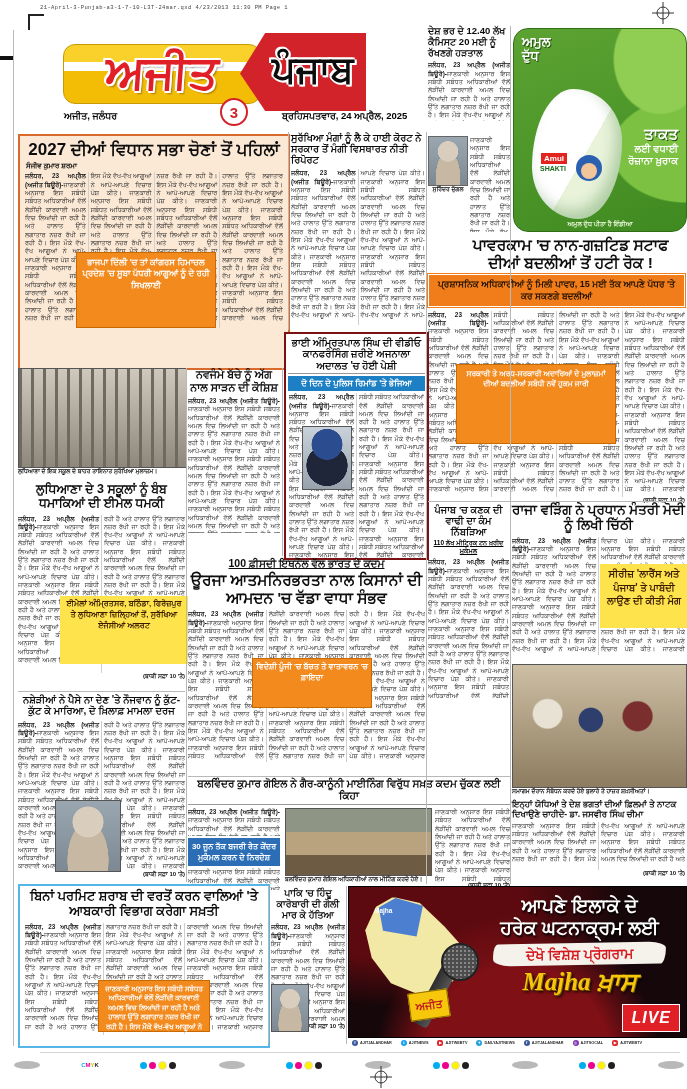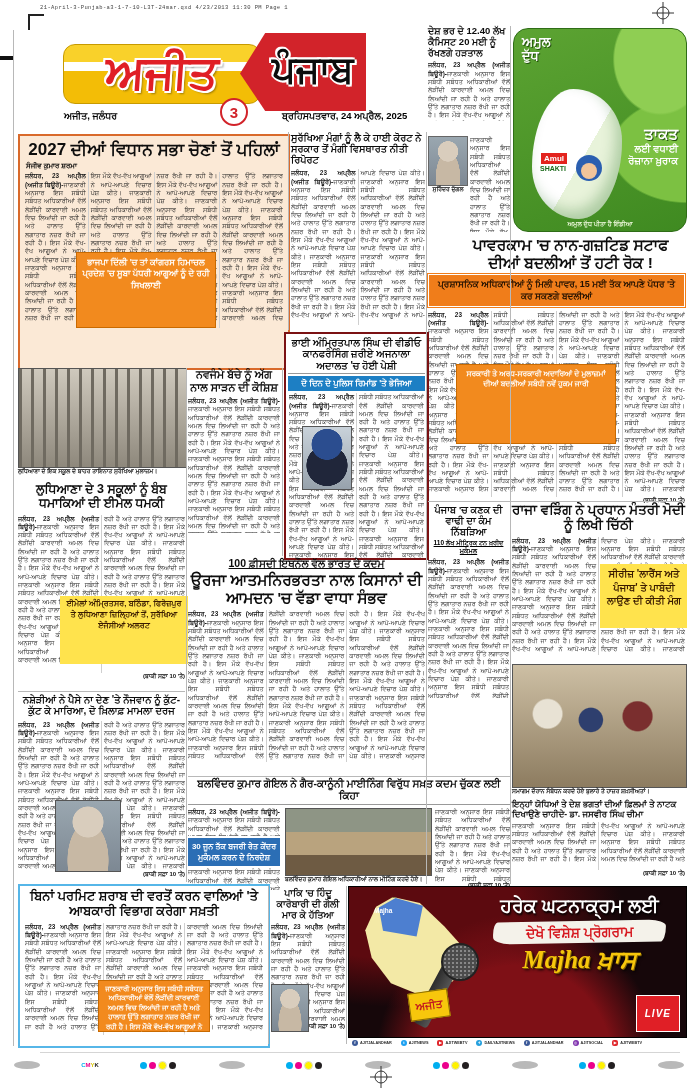--- a/index.html
+++ b/index.html
@@ -219,20 +219,21 @@
     <div class="abs photo ph-portrait" style="left:37px;top:106px;width:64px;height:70px;border:1px solid #555;"></div>
     <div class="cont">(ਬਾਕੀ ਸਫ਼ਾ 10 'ਤੇ)</div>
   </div>
 
   <div class="abs" style="left:188px;top:558px;width:237px;height:218px;">
     <div class="hl ctr" style="font-size:10.5px;text-decoration:underline;">100 ਫ਼ੀਸਦੀ ਇਥਨੌਲ ਵੱਲ ਭਾਰਤ ਦੇ ਕਦਮ</div>
     <div class="hl ctr" style="font-size:15.5px;margin-top:1px;">ਊਰਜਾ ਆਤਮਨਿਰਭਰਤਾ ਨਾਲ ਕਿਸਾਨਾਂ ਦੀ ਆਮਦਨ 'ਚ ਵੱਡਾ ਵਾਧਾ ਸੰਭਵ</div>
     <div class="bt cols3 clip" style="margin-top:4px;height:152px;">
       <b class="dl">ਜਲੰਧਰ, 23 ਅਪ੍ਰੈਲ (ਅਜੀਤ ਬਿਊਰੋ)-</b><span>ਜਾਣਕਾਰੀ ਅਨੁਸਾਰ ਇਸ ਸਬੰਧੀ ਸਬੰਧਤ ਅਧਿਕਾਰੀਆਂ ਵੱਲੋਂ ਲੋੜੀਂਦੀ ਕਾਰਵਾਈ ਅਮਲ ਵਿਚ ਲਿਆਂਦੀ ਜਾ ਰਹੀ ਹੈ ਅਤੇ ਹਾਲਾਤ ਉੱਤੇ ਲਗਾਤਾਰ ਨਜ਼ਰ ਰੱਖੀ ਜਾ ਰਹੀ ਹੈ। ਇਸ ਮੌਕੇ ਵੱਖ-ਵੱਖ ਆਗੂਆਂ ਨੇ ਆਪੋ-ਆਪਣੇ ਵਿਚਾਰ ਪੇਸ਼ ਕੀਤੇ। ਜਾਣਕਾਰੀ ਅਨੁਸਾਰ ਇਸ ਸਬੰਧੀ ਸਬੰਧਤ ਅਧਿਕਾਰੀਆਂ ਵੱਲੋਂ ਲੋੜੀਂਦੀ ਕਾਰਵਾਈ ਅਮਲ ਵਿਚ ਲਿਆਂਦੀ ਜਾ ਰਹੀ ਹੈ ਅਤੇ ਹਾਲਾਤ ਉੱਤੇ ਲਗਾਤਾਰ ਨਜ਼ਰ ਰੱਖੀ ਜਾ ਰਹੀ ਹੈ। ਇਸ ਮੌਕੇ ਵੱਖ-ਵੱਖ ਆਗੂਆਂ ਨੇ ਆਪੋ-ਆਪਣੇ ਵਿਚਾਰ ਪੇਸ਼ ਕੀਤੇ। ਜਾਣਕਾਰੀ ਅਨੁਸਾਰ ਇਸ ਸਬੰਧੀ ਸਬੰਧਤ ਅਧਿਕਾਰੀਆਂ ਵੱਲੋਂ ਲੋੜੀਂਦੀ ਕਾਰਵਾਈ ਅਮਲ ਵਿਚ ਲਿਆਂਦੀ ਜਾ ਰਹੀ ਹੈ ਅਤੇ ਹਾਲਾਤ ਉੱਤੇ ਲਗਾਤਾਰ ਨਜ਼ਰ ਰੱਖੀ ਜਾ ਰਹੀ ਹੈ। ਇਸ ਮੌਕੇ ਵੱਖ-ਵੱਖ ਆਗੂਆਂ ਨੇ ਆਪੋ-ਆਪਣੇ ਵਿਚਾਰ ਪੇਸ਼ ਕੀਤੇ। ਜਾਣਕਾਰੀ ਅਨੁਸਾਰ ਇਸ ਸਬੰਧੀ ਸਬੰਧਤ ਅਧਿਕਾਰੀਆਂ ਵੱਲੋਂ ਲੋੜੀਂਦੀ ਕਾਰਵਾਈ ਅਮਲ ਵਿਚ ਲਿਆਂਦੀ ਜਾ ਰਹੀ ਹੈ ਅਤੇ ਹਾਲਾਤ ਉੱਤੇ ਲਗਾਤਾਰ ਨਜ਼ਰ ਰੱਖੀ ਜਾ ਰਹੀ ਹੈ। ਇਸ ਮੌਕੇ ਵੱਖ-ਵੱਖ ਆਗੂਆਂ ਨੇ ਆਪੋ-ਆਪਣੇ ਵਿਚਾਰ ਪੇਸ਼ ਕੀਤੇ। ਜਾਣਕਾਰੀ ਅਨੁਸਾਰ ਇਸ ਸਬੰਧੀ ਸਬੰਧਤ ਅਧਿਕਾਰੀਆਂ ਵੱਲੋਂ ਲੋੜੀਂਦੀ ਕਾਰਵਾਈ ਅਮਲ ਵਿਚ ਲਿਆਂਦੀ ਜਾ ਰਹੀ ਹੈ ਅਤੇ ਹਾਲਾਤ ਉੱਤੇ ਲਗਾਤਾਰ ਨਜ਼ਰ ਰੱਖੀ ਜਾ ਰਹੀ ਹੈ। ਇਸ ਮੌਕੇ ਵੱਖ-ਵੱਖ ਆਗੂਆਂ ਨੇ ਆਪੋ-ਆਪਣੇ ਵਿਚਾਰ ਪੇਸ਼ ਕੀਤੇ। ਜਾਣਕਾਰੀ ਅਨੁਸਾਰ ਇਸ ਸਬੰਧੀ ਸਬੰਧਤ ਅਧਿਕਾਰੀਆਂ ਵੱਲੋਂ ਲੋੜੀਂਦੀ ਕਾਰਵਾਈ ਅਮਲ ਵਿਚ ਲਿਆਂਦੀ ਜਾ ਰਹੀ ਹੈ ਅਤੇ ਹਾਲਾਤ ਉੱਤੇ ਲਗਾਤਾਰ ਨਜ਼ਰ ਰੱਖੀ ਜਾ ਰਹੀ ਹੈ। ਇਸ ਮੌਕੇ ਵੱਖ-ਵੱਖ ਆਗੂਆਂ ਨੇ ਆਪੋ-ਆਪਣੇ ਵਿਚਾਰ ਪੇਸ਼ ਕੀਤੇ। ਜਾਣਕਾਰੀ ਅਨੁਸਾਰ ਇਸ ਸਬੰਧੀ ਸਬੰਧਤ ਅਧਿਕਾਰੀਆਂ ਵੱਲੋਂ ਲੋੜੀਂਦੀ ਕਾਰਵਾਈ ਅਮਲ ਵਿਚ ਲਿਆਂਦੀ ਜਾ ਰਹੀ ਹੈ ਅਤੇ ਹਾਲਾਤ ਉੱਤੇ ਲਗਾਤਾਰ ਨਜ਼ਰ ਰੱਖੀ ਜਾ ਰਹੀ ਹੈ। ਇਸ ਮੌਕੇ ਵੱਖ-ਵੱਖ ਆਗੂਆਂ ਨੇ ਆਪੋ-ਆਪਣੇ ਵਿਚਾਰ ਪੇਸ਼ ਕੀਤੇ। ਜਾਣਕਾਰੀ ਅਨੁਸਾਰ ਇਸ ਸਬੰਧੀ ਸਬੰਧਤ ਅਧਿਕਾਰੀਆਂ ਵੱਲੋਂ ਲੋੜੀਂਦੀ ਕਾਰਵਾਈ ਅਮਲ ਵਿਚ ਲਿਆਂਦੀ ਜਾ ਰਹੀ ਹੈ ਅਤੇ ਹਾਲਾਤ ਉੱਤੇ ਲਗਾਤਾਰ ਨਜ਼ਰ ਰੱਖੀ ਜਾ ਰਹੀ ਹੈ। ਇਸ ਮੌਕੇ ਵੱਖ-ਵੱਖ ਆਗੂਆਂ ਨੇ ਆਪੋ-ਆਪਣੇ ਵਿਚਾਰ ਪੇਸ਼ ਕੀਤੇ। ਜਾਣਕਾਰੀ ਅਨੁਸਾਰ ਇਸ ਸਬੰਧੀ ਸਬੰਧਤ ਅਧਿਕਾਰੀਆਂ ਵੱਲੋਂ ਲੋੜੀਂਦੀ ਕਾਰਵਾਈ ਅਮਲ ਵਿਚ ਲਿਆਂਦੀ ਜਾ ਰਹੀ ਹੈ ਅਤੇ ਹਾਲਾਤ ਉੱਤੇ ਲਗਾਤਾਰ ਨਜ਼ਰ ਰੱਖੀ ਜਾ ਰਹੀ ਹੈ। ਇਸ ਮੌਕੇ ਵੱਖ-ਵੱਖ ਆਗੂਆਂ ਨੇ ਆਪੋ-ਆਪਣੇ ਵਿਚਾਰ ਪੇਸ਼ ਕੀਤੇ। ਜਾਣਕਾਰੀ ਅਨੁਸਾਰ ਇਸ ਸਬੰਧੀ ਸਬੰਧਤ ਅਧਿਕਾਰੀਆਂ ਵੱਲੋਂ ਲੋੜੀਂਦੀ ਕਾਰਵਾਈ ਅਮਲ ਵਿਚ ਲਿਆਂਦੀ ਜਾ ਰਹੀ ਹੈ ਅਤੇ ਹਾਲਾਤ ਉੱਤੇ ਲਗਾਤਾਰ ਨਜ਼ਰ ਰੱਖੀ ਜਾ ਰਹੀ ਹੈ। ਇਸ ਮੌਕੇ ਵੱਖ-ਵੱਖ ਆਗੂਆਂ ਨੇ ਆਪੋ-ਆਪਣੇ ਵਿਚਾਰ ਪੇਸ਼ ਕੀਤੇ। </span>
     </div>
+    <div class="abs inset-orange" style="left:64px;top:100px;width:112px;height:42px;font-size:8px;padding:3px;">ਵਿਦੇਸ਼ੀ ਪੂੰਜੀ 'ਚ ਬੱਚਤ ਤੇ ਵਾਤਾਵਰਨ 'ਚ ਫ਼ਾਇਦਾ</div>
   </div>
 
   <div class="abs" style="left:428px;top:504px;width:81px;height:194px;">
     <div class="hl ctr" style="font-size:9.8px;">ਪੰਜਾਬ 'ਚ ਕਣਕ ਦੀ ਵਾਢੀ ਦਾ ਕੰਮ ਨਿੱਬੜਿਆ</div>
     <div class="b ctr" style="font-size:6.5px;text-decoration:underline;margin-top:2px;">110 ਲੱਖ ਮੀਟ੍ਰਿਕ ਟਨ ਖ਼ਰੀਦ ਮੁਕੰਮਲ</div>
     <div class="bt clip" style="margin-top:3px;height:140px;">
       <b class="dl">ਜਲੰਧਰ, 23 ਅਪ੍ਰੈਲ (ਅਜੀਤ ਬਿਊਰੋ)-</b><span>ਜਾਣਕਾਰੀ ਅਨੁਸਾਰ ਇਸ ਸਬੰਧੀ ਸਬੰਧਤ ਅਧਿਕਾਰੀਆਂ ਵੱਲੋਂ ਲੋੜੀਂਦੀ ਕਾਰਵਾਈ ਅਮਲ ਵਿਚ ਲਿਆਂਦੀ ਜਾ ਰਹੀ ਹੈ ਅਤੇ ਹਾਲਾਤ ਉੱਤੇ ਲਗਾਤਾਰ ਨਜ਼ਰ ਰੱਖੀ ਜਾ ਰਹੀ ਹੈ। ਇਸ ਮੌਕੇ ਵੱਖ-ਵੱਖ ਆਗੂਆਂ ਨੇ ਆਪੋ-ਆਪਣੇ ਵਿਚਾਰ ਪੇਸ਼ ਕੀਤੇ। ਜਾਣਕਾਰੀ ਅਨੁਸਾਰ ਇਸ ਸਬੰਧੀ ਸਬੰਧਤ ਅਧਿਕਾਰੀਆਂ ਵੱਲੋਂ ਲੋੜੀਂਦੀ ਕਾਰਵਾਈ ਅਮਲ ਵਿਚ ਲਿਆਂਦੀ ਜਾ ਰਹੀ ਹੈ ਅਤੇ ਹਾਲਾਤ ਉੱਤੇ ਲਗਾਤਾਰ ਨਜ਼ਰ ਰੱਖੀ ਜਾ ਰਹੀ ਹੈ। ਇਸ ਮੌਕੇ ਵੱਖ-ਵੱਖ ਆਗੂਆਂ ਨੇ ਆਪੋ-ਆਪਣੇ ਵਿਚਾਰ ਪੇਸ਼ ਕੀਤੇ। ਜਾਣਕਾਰੀ ਅਨੁਸਾਰ ਇਸ ਸਬੰਧੀ ਸਬੰਧਤ ਅਧਿਕਾਰੀਆਂ ਵੱਲੋਂ ਲੋੜੀਂਦੀ ਕਾਰਵਾਈ ਅਮਲ ਵਿਚ ਲਿਆਂਦੀ ਜਾ ਰਹੀ ਹੈ ਅਤੇ ਹਾਲਾਤ ਉੱਤੇ ਲਗਾਤਾਰ ਨਜ਼ਰ ਰੱਖੀ ਜਾ ਰਹੀ ਹੈ। ਇਸ ਮੌਕੇ ਵੱਖ-ਵੱਖ ਆਗੂਆਂ ਨੇ ਆਪੋ-ਆਪਣੇ ਵਿਚਾਰ ਪੇਸ਼ ਕੀਤੇ। ਜਾਣਕਾਰੀ ਅਨੁਸਾਰ ਇਸ ਸਬੰਧੀ ਸਬੰਧਤ ਅਧਿਕਾਰੀਆਂ ਵੱਲੋਂ ਲੋੜੀਂਦੀ ਕਾਰਵਾਈ ਅਮਲ ਵਿਚ ਲਿਆਂਦੀ ਜਾ ਰਹੀ ਹੈ ਅਤੇ ਹਾਲਾਤ ਉੱਤੇ ਲਗਾਤਾਰ ਨਜ਼ਰ ਰੱਖੀ ਜਾ ਰਹੀ ਹੈ। ਇਸ ਮੌਕੇ ਵੱਖ-ਵੱਖ ਆਗੂਆਂ ਨੇ ਆਪੋ-ਆਪਣੇ ਵਿਚਾਰ ਪੇਸ਼ ਕੀਤੇ। </span>
     </div>
   </div>
 
@@ -292,27 +293,28 @@
 
   <div class="abs majha" style="left:348px;top:886px;width:337px;height:150px;">
     <div class="abs map" style="left:12px;top:10px;width:105px;height:96px;">
       <div class="map-majha" style="position:absolute;left:0;top:0;width:100%;height:100%;"></div>
       <div style="position:absolute;left:12px;top:9px;color:#fff;font-size:6.5px;font-weight:bold;">Majha</div>
     </div>
     <div class="abs mic" style="left:78px;top:76px;width:16px;height:66px;transform:rotate(28deg);"></div>
     <div class="abs michead" style="left:92px;top:56px;width:34px;height:34px;"></div>
     <div class="abs flag" style="left:60px;top:104px;width:38px;height:26px;font-size:11px;transform:rotate(-8deg);">ਅਜੀਤ</div>
     <div style="position:absolute;left:132px;top:8px;right:8px;text-align:center;">
+      <div style="color:#fff;font-weight:900;font-size:19px;text-shadow:1px 2px 2px #000;">ਆਪਣੇ ਇਲਾਕੇ ਦੇ</div>
       <div style="color:#fff;font-weight:900;font-size:19px;text-shadow:1px 2px 2px #000;">ਹਰੇਕ ਘਟਨਾਕ੍ਰਮ ਲਈ</div>
       <div class="brush" style="margin:4px auto 0;width:88%;padding:2px 0;">
         <span style="color:#d6181f;font-weight:900;font-size:14px;">ਦੇਖੋ ਵਿਸ਼ੇਸ਼ ਪ੍ਰੋਗਰਾਮ</span>
       </div>
       <div class="majha-gold" style="font-size:25px;margin-top:3px;">Majha ਖ਼ਾਸ</div>
     </div>
-    <div class="abs live" style="right:6px;bottom:5px;font-size:10px;padding:12px 8px;margin-left:48px;">LIVE</div>
+    <div class="abs live" style="right:6px;bottom:5px;font-size:16px;padding:4px 8px;margin-left:48px;">LIVE</div>
   </div>
   <div class="abs social" style="left:352px;top:1040px;width:333px;">
     <span class="si">
         <b>f</b>
         <span>AJITJALANDHAR</span>
       </span>
     <span class="si">
         <b>t</b>
         <span>AJITNEWS</span>
       </span>

